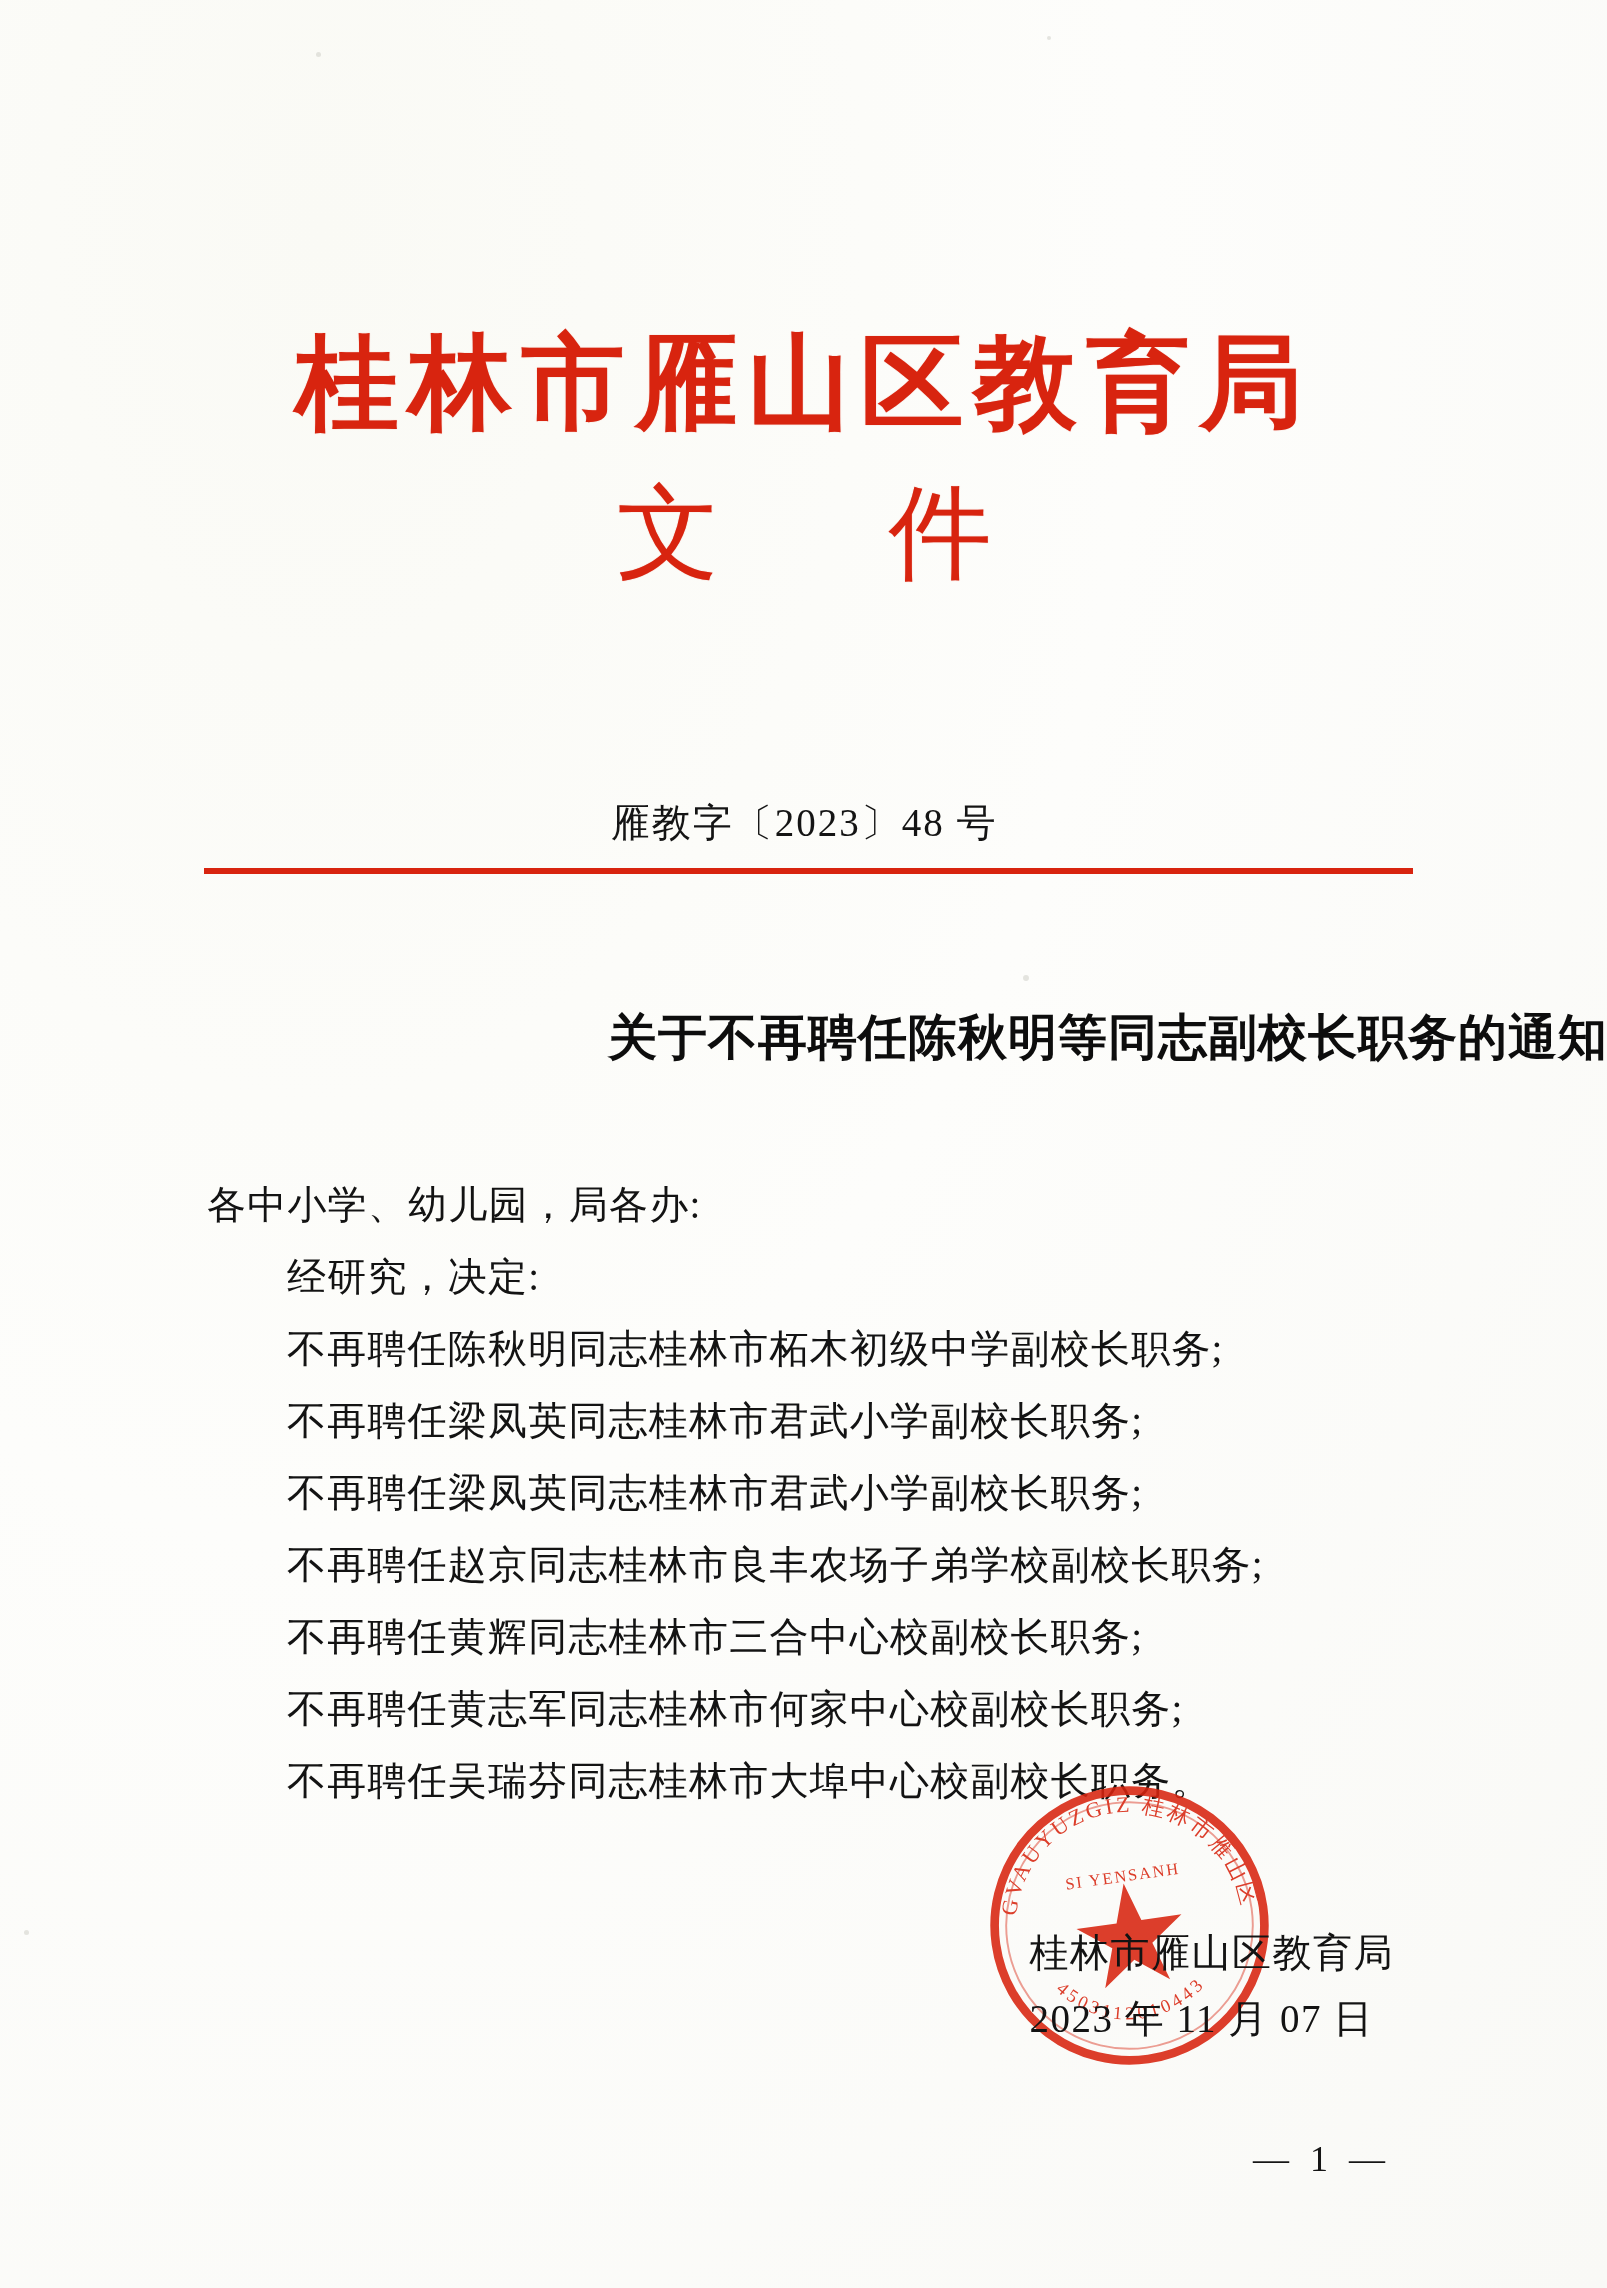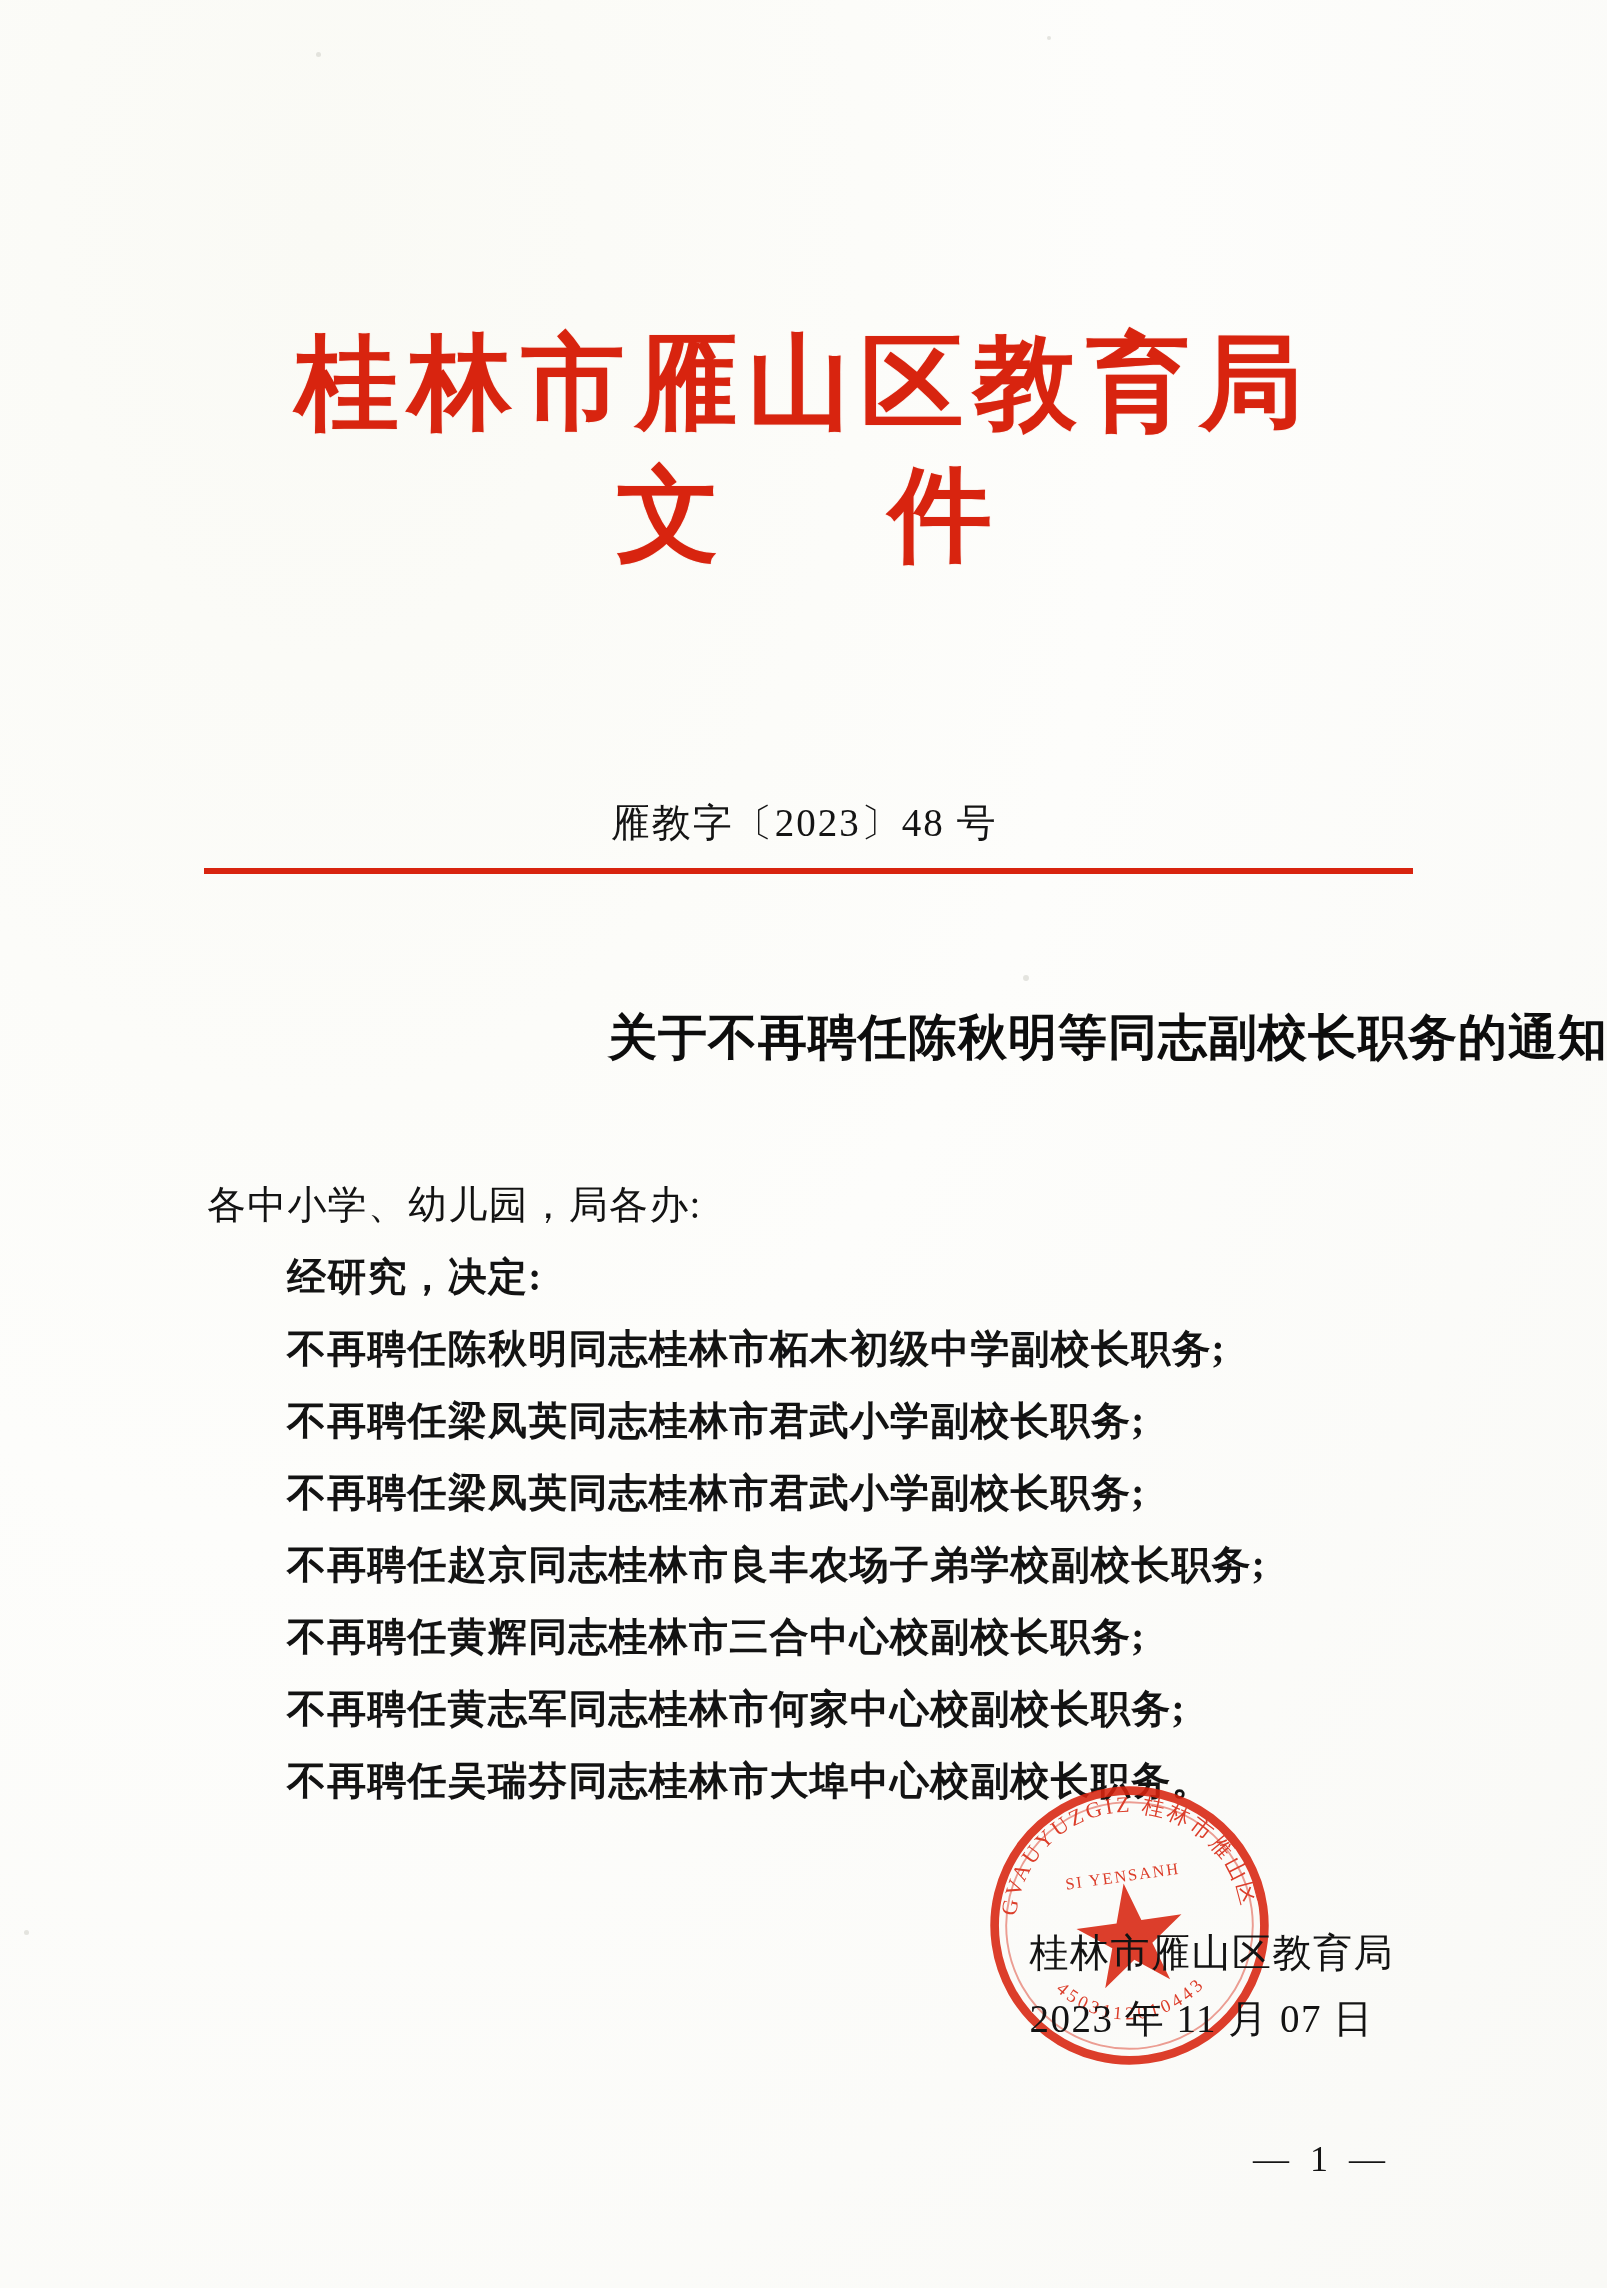--- a/index.html
+++ b/index.html
@@ -42,23 +42,23 @@
     font-family: "DejaVu Serif", "Liberation Serif", serif;
     font-weight: bold;
     font-size: 103px;
     letter-spacing: 10px;
     color: #d8240f;
     line-height: 1.05;
     white-space: nowrap;
     text-shadow: 0 0 1px rgba(216,36,15,0.45);
   }
   .masthead-line2 {
-    margin-top: 24px;
+    margin-top: 42px;
     font-family: "DejaVu Serif", "Liberation Serif", serif;
-    font-weight: bold;
+    font-weight: normal;
     font-size: 103px;
     color: #d8240f;
     line-height: 1.05;
     white-space: nowrap;
     text-shadow: 0 0 1px rgba(216,36,15,0.45);
   }
   .masthead-line2 .gap {
     display: inline-block;
     width: 169px;
   }
@@ -105,21 +105,20 @@
     font-size: 39px;
     line-height: 72px;
     color: #131313;
     letter-spacing: 1.2px;
   }
   .body-block p {
     margin: 0;
   }
   .indent2 {
     text-indent: 80px;
-    font-weight: bold;
   }
 
   .signature {
     position: absolute;
     top: 1920px;
     right: 214px;
     text-align: left;
     font-size: 39px;
     line-height: 66px;
     color: #131313;

